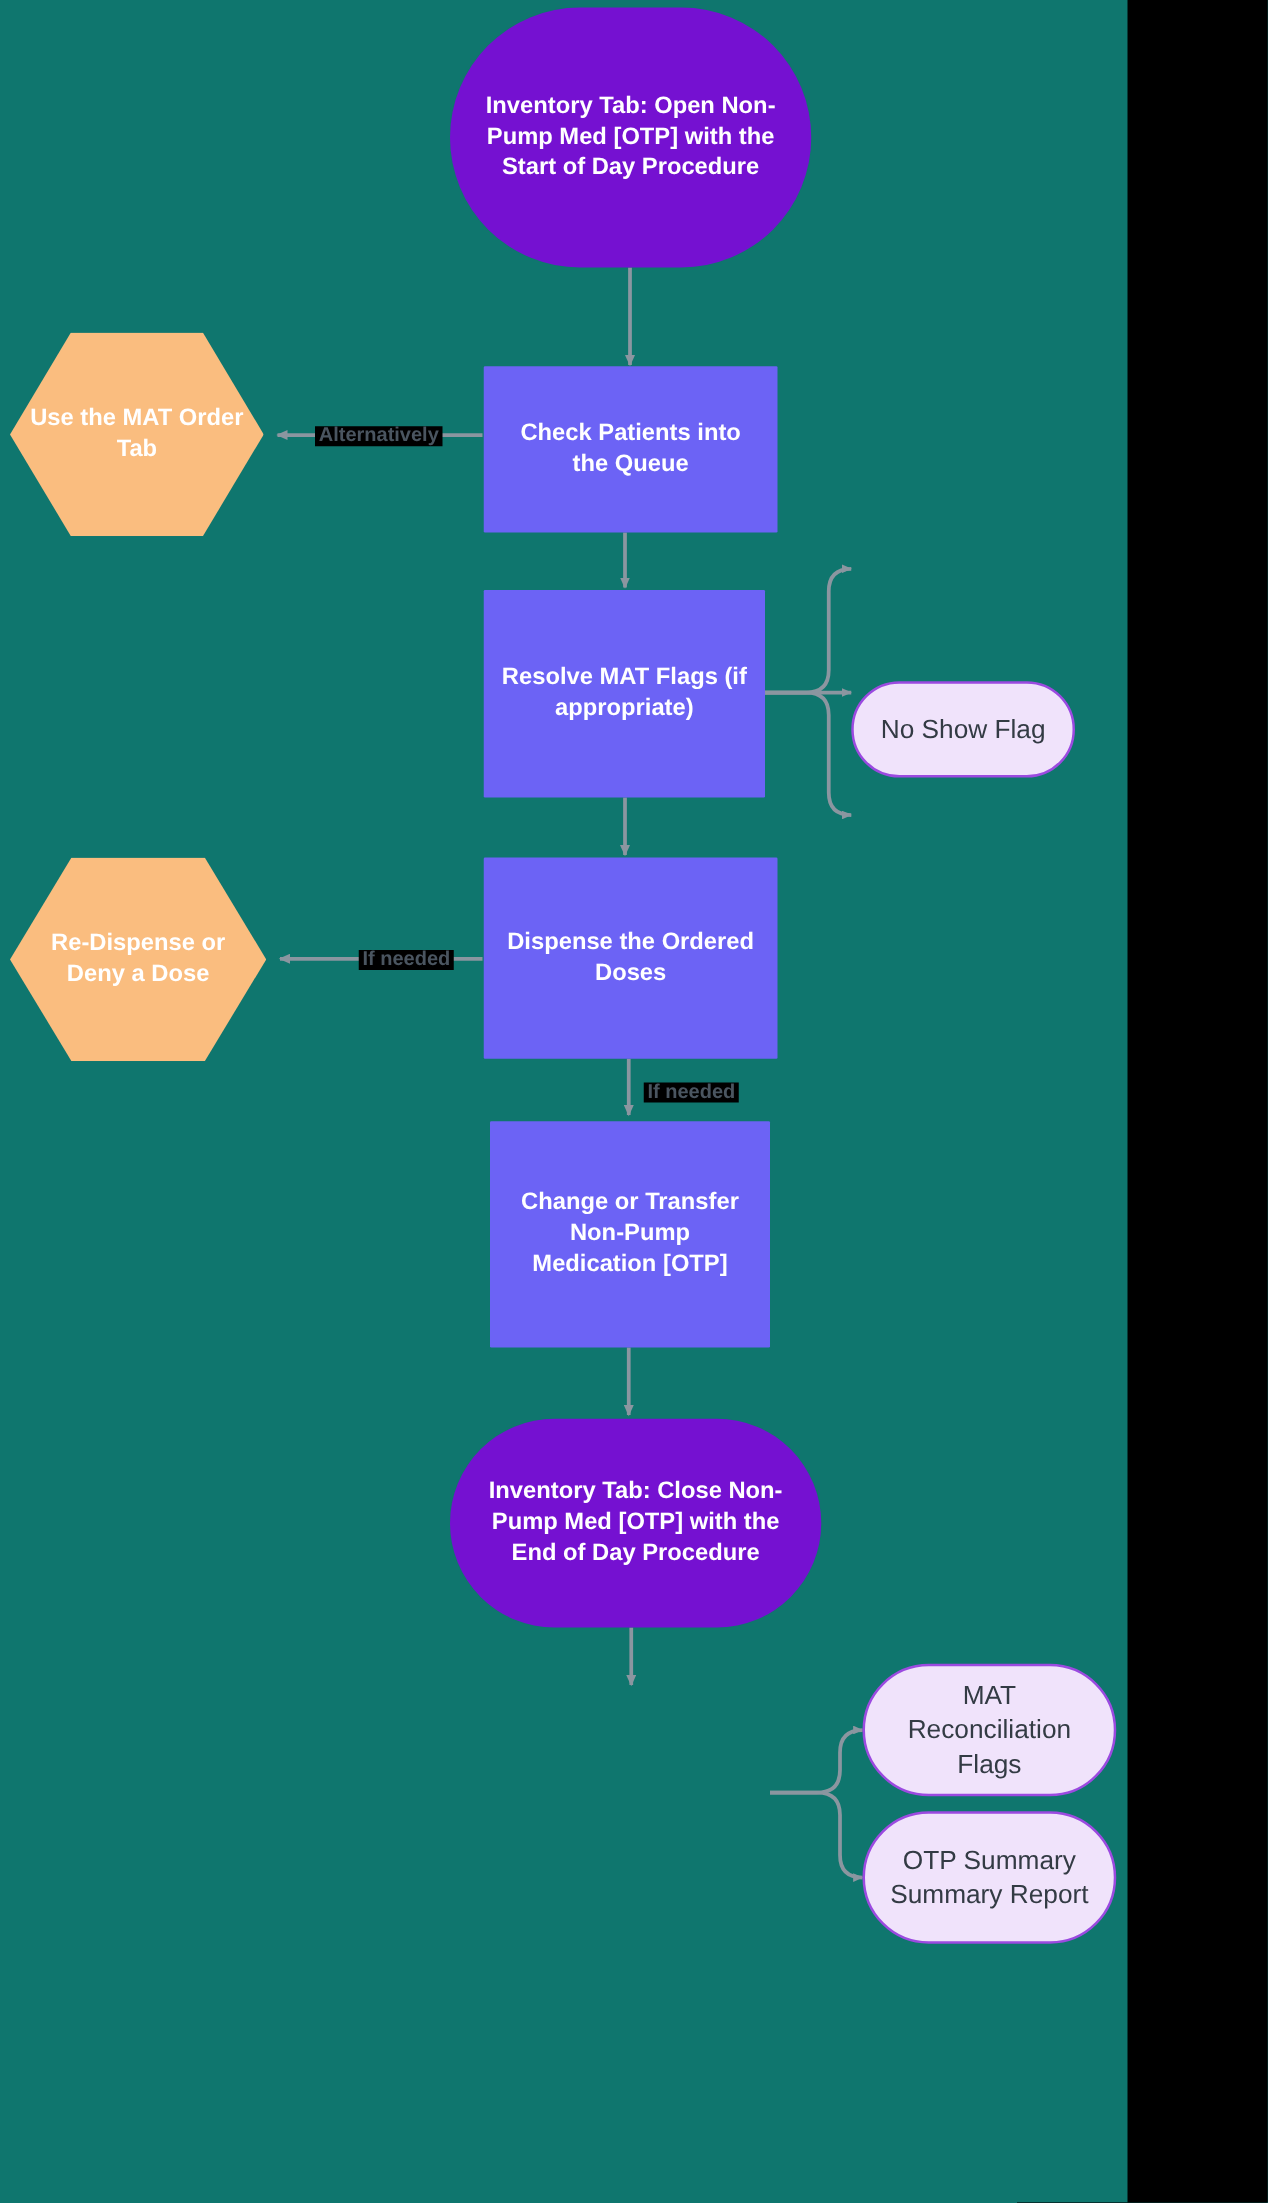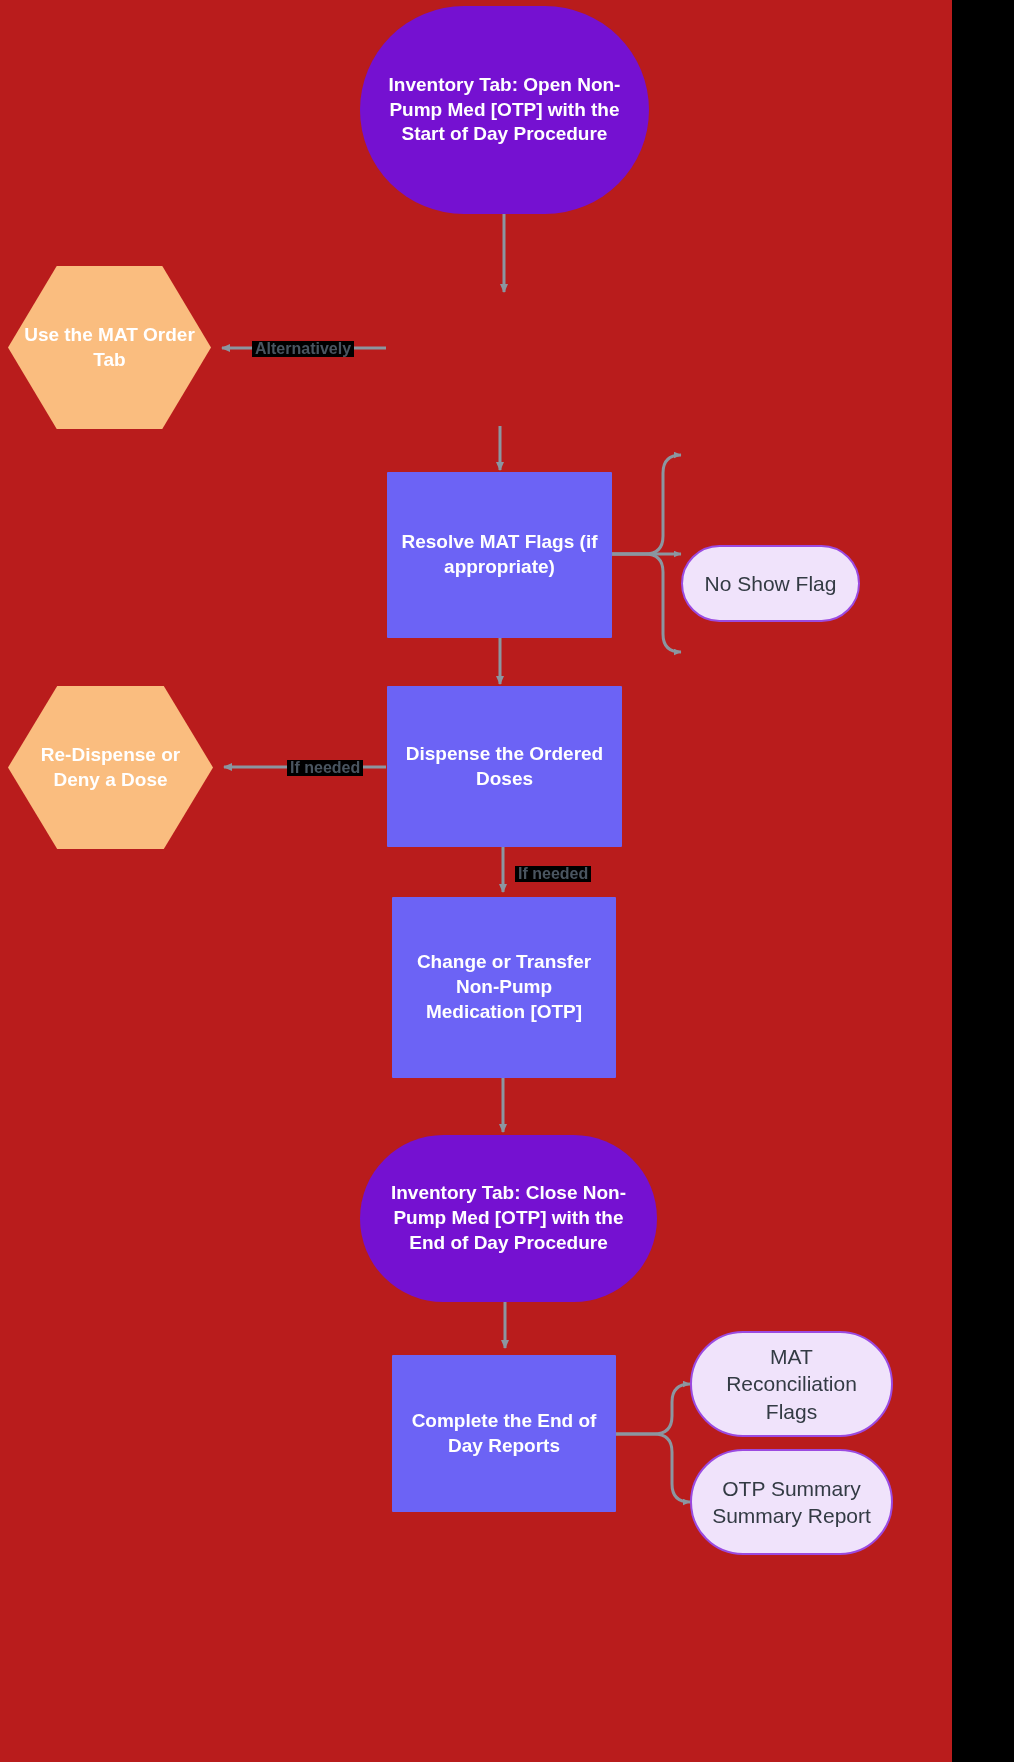--- a/index.html
+++ b/index.html
@@ -5,24 +5,25 @@
   html, body {
     margin: 0;
     padding: 0;
     background: #000000;
   }
   body {
     font-family: "Liberation Sans", sans-serif;
   }
   #canvas {
     position: relative;
-    width: 952px;
+    width: 878px;
     height: 1762px;
-    background: #b91c1c;
+    background: #0f766e;
     overflow: hidden;
+    padding-left: 24px;
   }
   svg.edges {
     position: absolute;
     left: 0;
     top: 0;
     width: 1014px;
     height: 1762px;
     pointer-events: none;
   }
   .node {
@@ -119,20 +120,23 @@
     <path d="M505,1302 L505,1348" stroke="#8b96a0" stroke-width="3" fill="none" marker-end="url(#arrow)"></path>
 
     <path d="M616,1434 L654,1434 Q672,1434 672,1416 L672,1402 Q672,1384 690,1384" stroke="#8b96a0" stroke-width="3" fill="none" marker-end="url(#arrowsm)"></path>
     <path d="M616,1434 L654,1434 Q672,1434 672,1452 L672,1484 Q672,1502 690,1502" stroke="#8b96a0" stroke-width="3" fill="none" marker-end="url(#arrowsm)"></path>
   </svg>
 
   <div class="node stadium-purple" style="left:360px; top:6px; width:289px; height:208px;">
     <span>Inventory Tab: Open Non-Pump Med [OTP] with the Start of Day Procedure</span>
   </div>
 
+  <div class="node process" style="left:387px; top:293px; width:235px; height:133px;">
+    <span>Check Patients into the Queue</span>
+  </div>
 
   <div class="node hexagon" style="left:8px; top:266px; width:203px; height:163px;">
     <span>Use the MAT Order Tab</span>
   </div>
 
   <div class="node process" style="left:387px; top:472px; width:225px; height:166px;text-align:center;">
     <span>Resolve MAT Flags (if appropriate)</span>
   </div>
 
 
@@ -150,23 +154,20 @@
   </div>
 
   <div class="node stadium-purple" style="left:360px; top:1135px; width:297px; height:167px;">
     <span>Inventory Tab: Close Non-Pump Med [OTP] with the End of Day Procedure</span>
   </div>
 
   <div class="node process" style="left:392px; top:897px; width:224px; height:181px;">
     <span>Change or Transfer Non-Pump Medication [OTP]</span>
   </div>
 
-  <div class="node process" style="left:392px; top:1355px; width:224px; height:157px;">
-    <span>Complete the End of Day Reports</span>
-  </div>
 
   <div class="node leaf" style="left:690px; top:1331px; width:203px; height:106px;">
     <span>MAT Reconciliation Flags</span>
   </div>
 
   <div class="node leaf" style="left:690px; top:1449px; width:203px; height:106px;">
     <span>OTP Summary Summary Report</span>
   </div>
 
   <div class="edge-label" style="left:252px; top:341px;">

